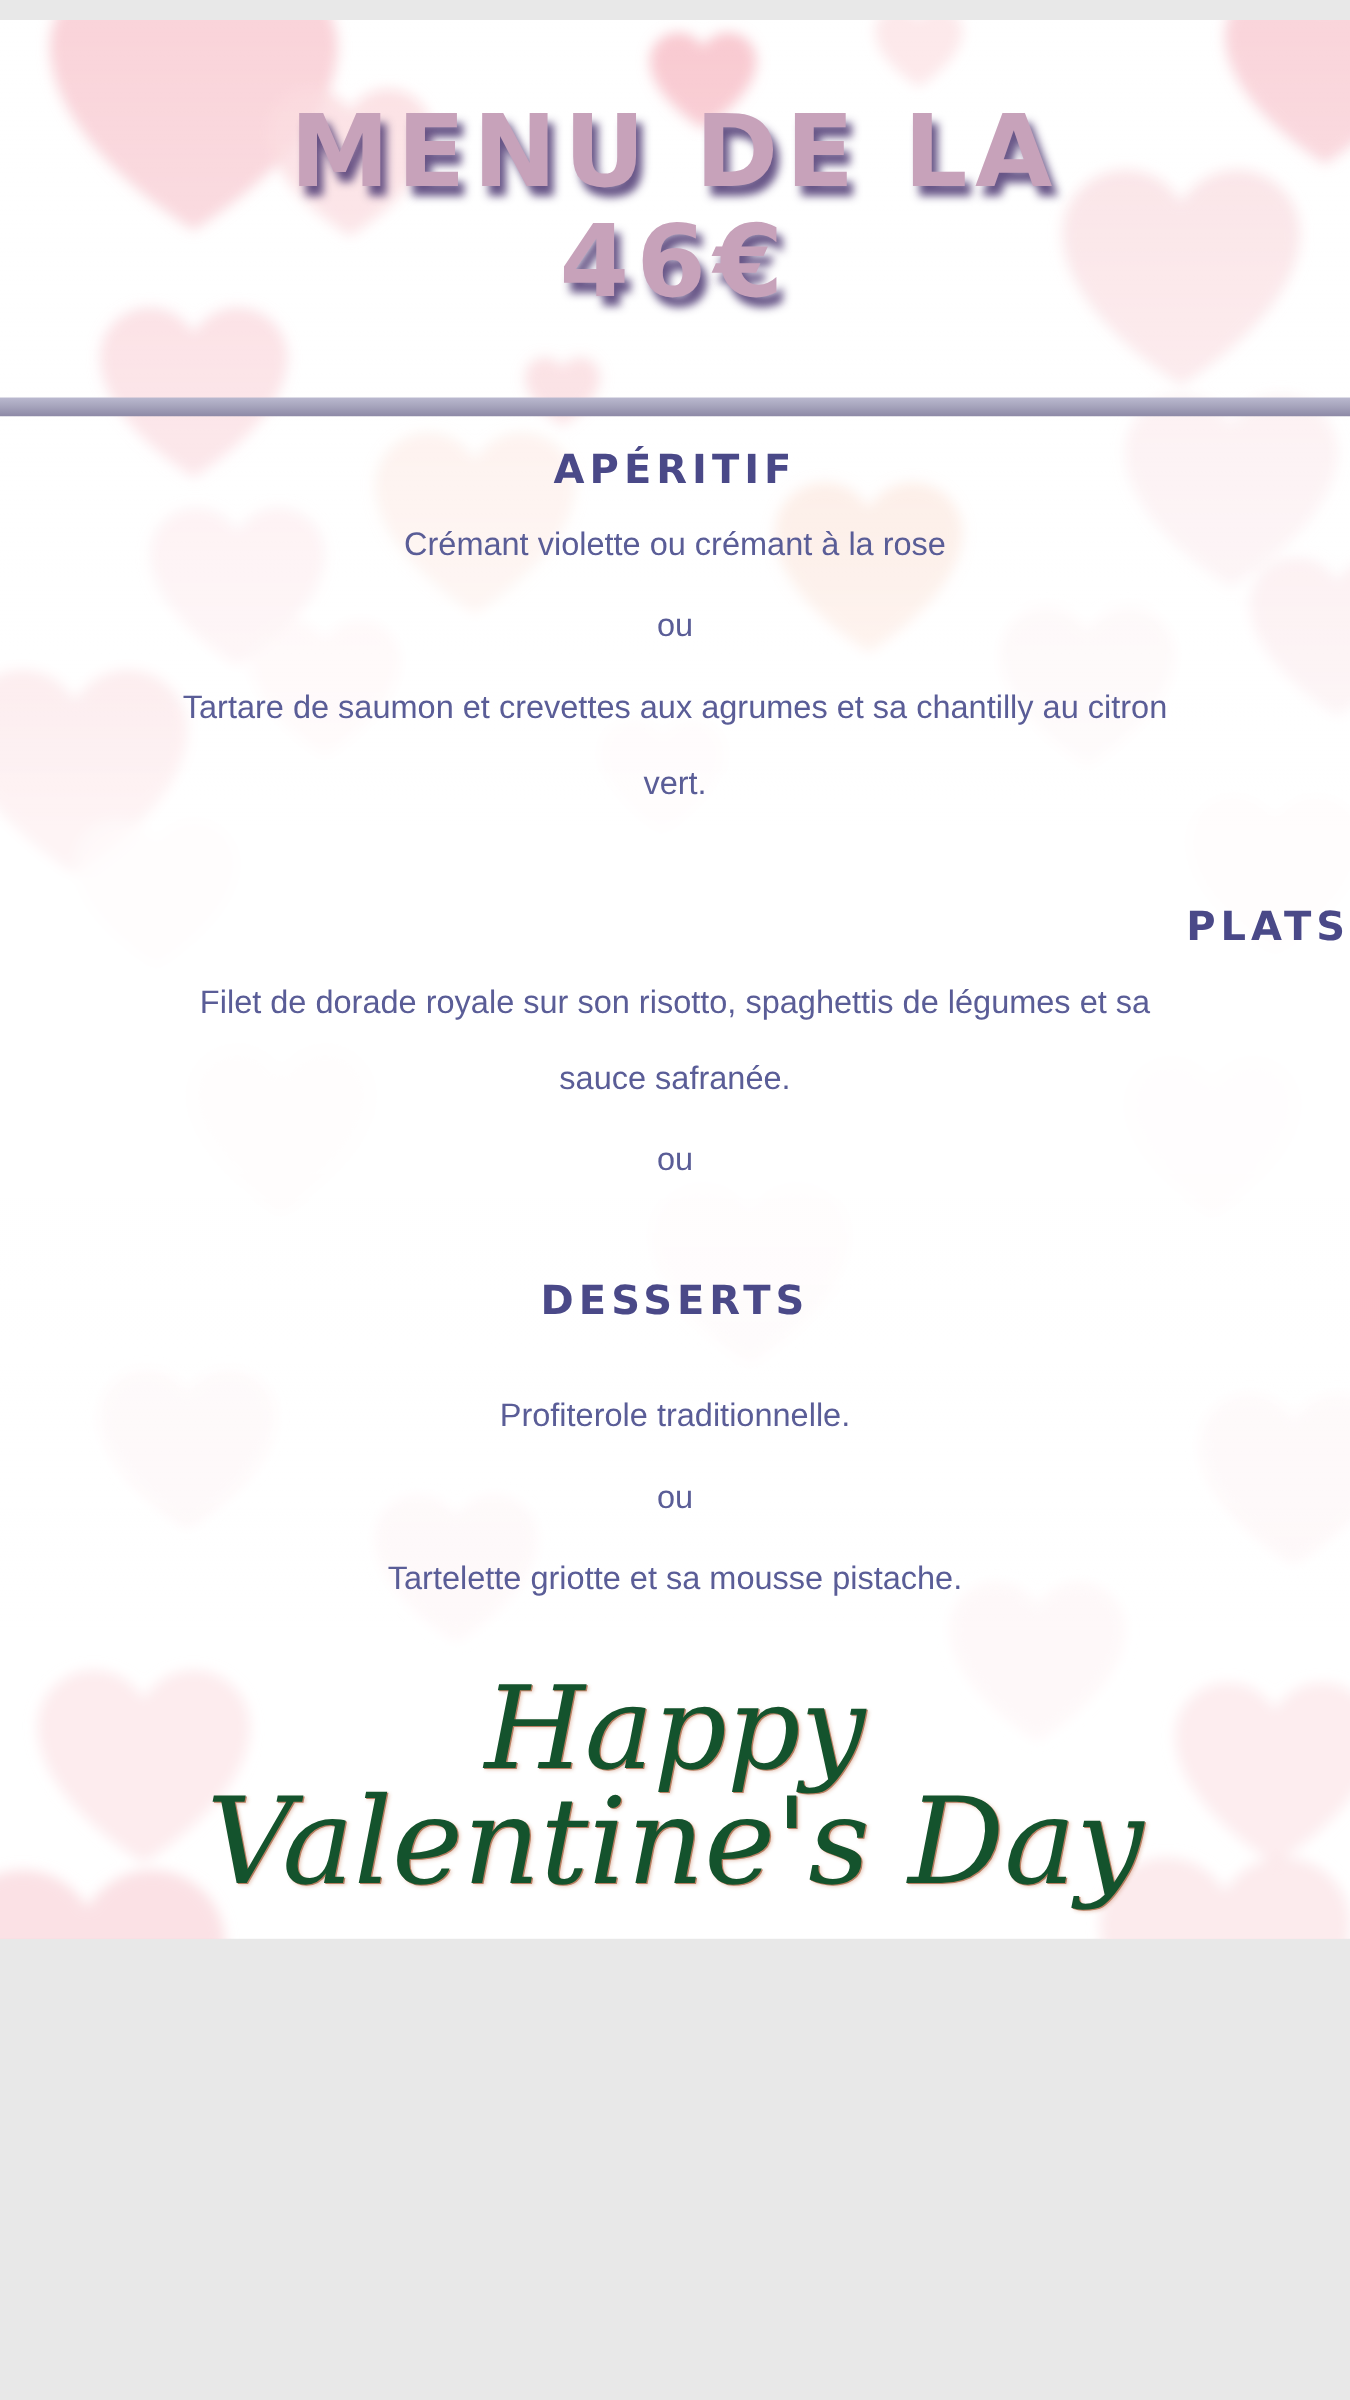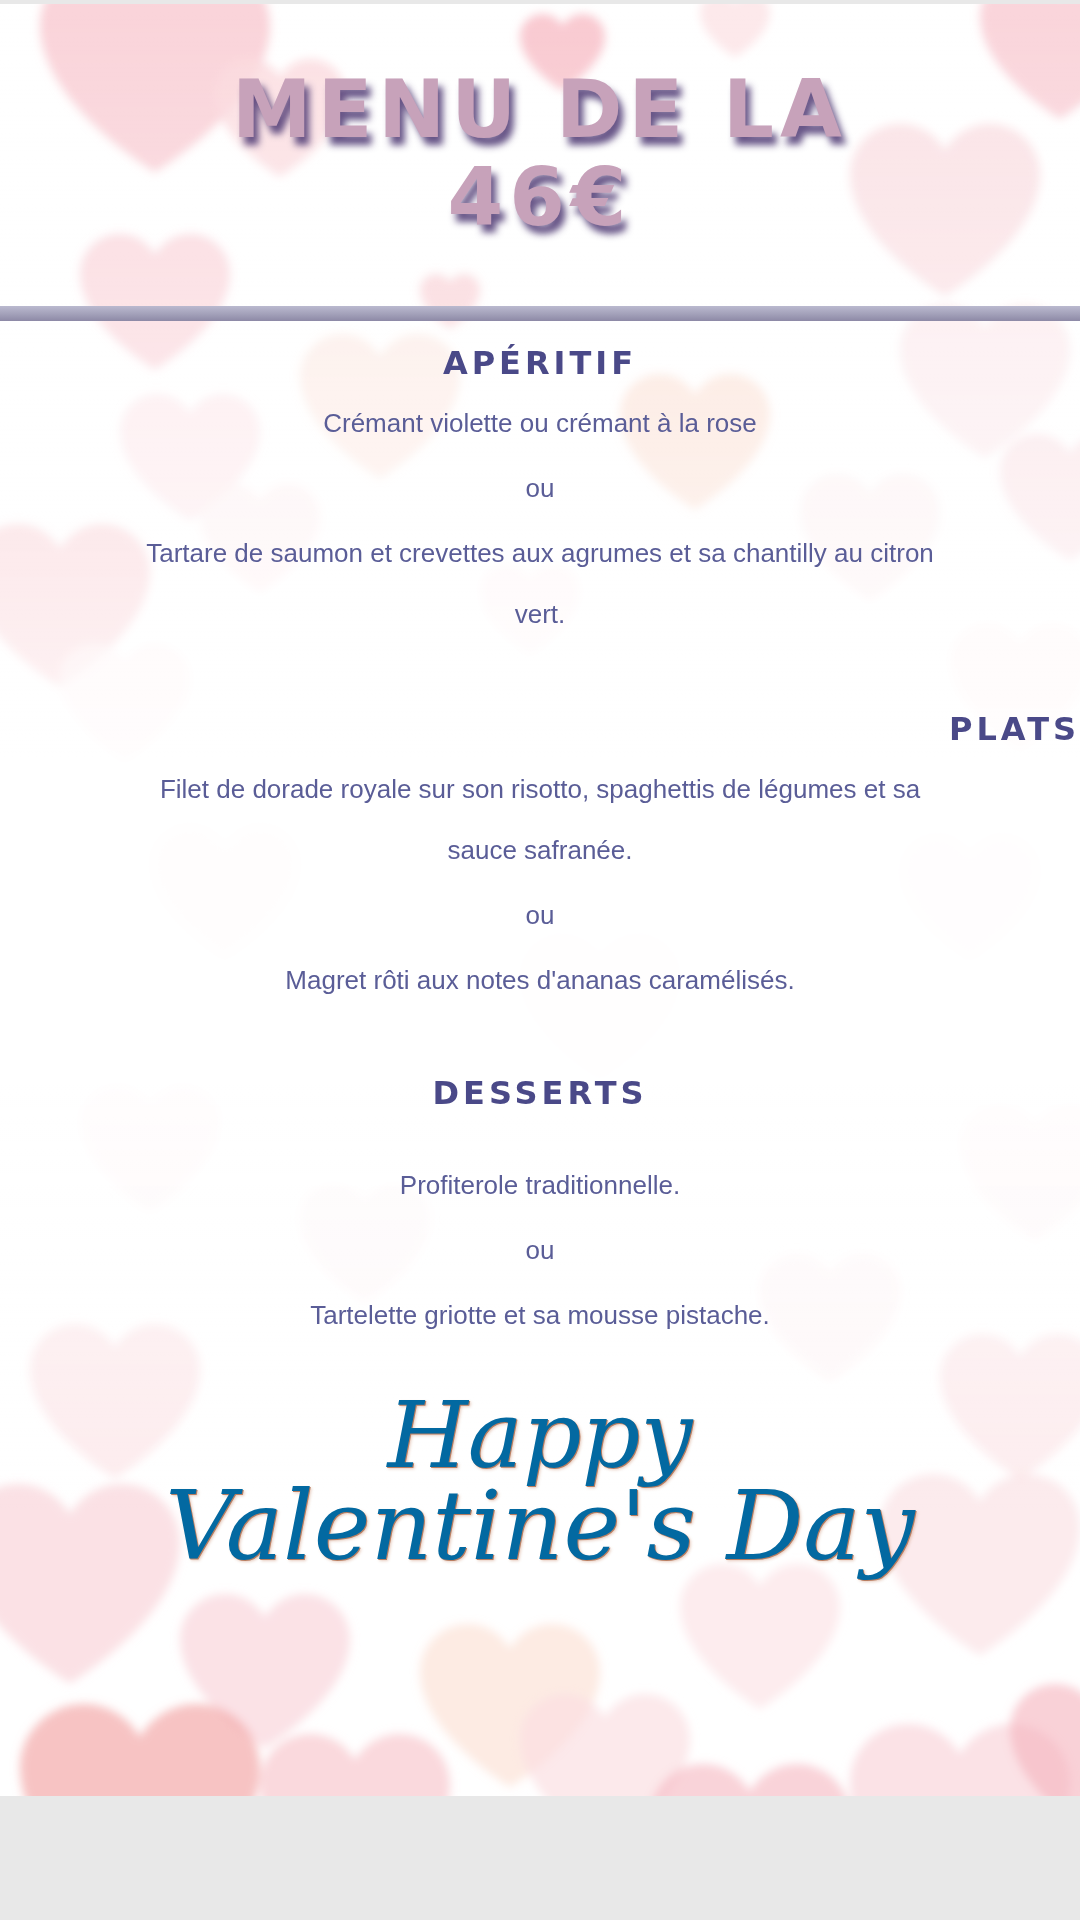--- a/index.html
+++ b/index.html
@@ -1,20 +1,20 @@
 <!DOCTYPE html>
 <html><head>
 <meta charset="utf-8">
 <style>
   html, body { margin: 0; padding: 0; background: #e8e8e8; }
   .page {
     position: relative;
     width: 1080px;
-    height: 1792px;
-    margin: 4px auto;
+    height: 1535px;
+    margin: 16px auto;
     background: #ffffff;
     overflow: hidden;
     font-family: "Liberation Sans", sans-serif;
   }
   .hearts-bg {
     position: absolute;
     inset: 0;
     width: 1080px;
     height: 1920px;
   }
@@ -72,21 +72,21 @@
     font-size: 26px;
     line-height: 61px;
     color: #5a5d97;
   }
   .item.first { margin-top: 4px; }
   .desserts-first { margin-top: 36px; }
   .script-footer {
     margin-top: 44px;
     font-family: "DejaVu Serif", serif;
     font-style: italic;
-    color: #0369a1;
+    color: #14532d;
     text-shadow: 1px 1px 0 #b97e61, 2px 2px 3px rgba(201,141,114,0.45);
   }
   .script-line1 {
     font-size: 92px;
     line-height: 1.0;
   }
   .script-line2 {
     font-size: 96px;
     line-height: 1.0;
     margin-top: -4px;
@@ -168,21 +168,20 @@
 
     <section>
       <div class="item">ou</div>
       <div class="item">Tartare de saumon et crevettes aux agrumes et sa chantilly au citron vert.</div>
     </section>
 
     <section>
       <h2 class="section-heading heading-plats">PLATS</h2>
       <div class="item first">Filet de dorade royale sur son risotto, spaghettis de légumes et sa sauce safranée.</div>
       <div class="item">ou</div>
-      <div class="item">Magret rôti aux notes d'ananas caramélisés.</div>
     </section>
 
     <section>
       <h2 class="section-heading heading-desserts">DESSERTS</h2>
       <div class="item desserts-first">Profiterole traditionnelle.</div>
       <div class="item">ou</div>
       <div class="item">Tartelette griotte et sa mousse pistache.</div>
     </section>
 
     <div class="script-footer">

